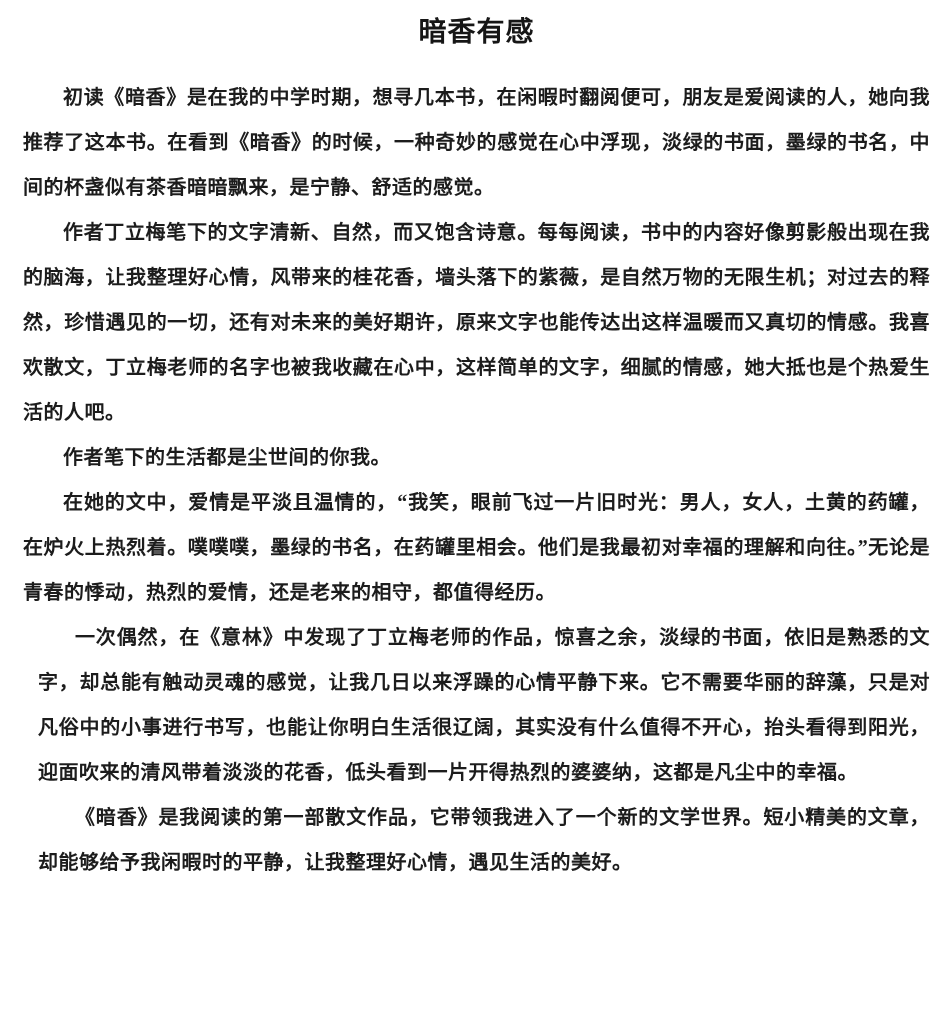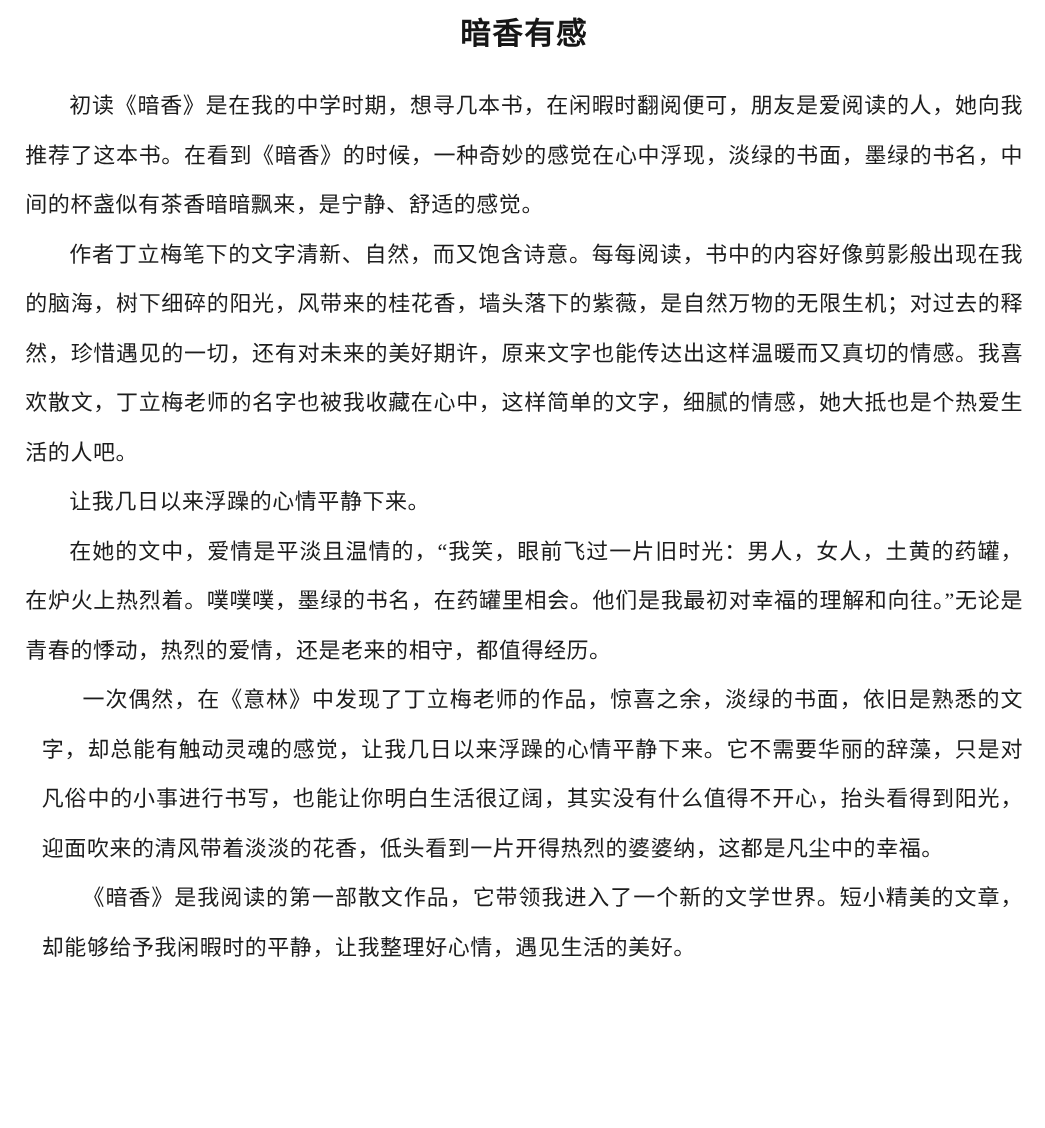--- a/index.html
+++ b/index.html
@@ -39,33 +39,34 @@
     margin: 0;
     padding: 0;
     font-size: 20px;
     line-height: 45px;
     letter-spacing: 0.5px;
     text-align: justify;
     text-align-last: left;
     text-justify: inter-ideograph;
     text-indent: 2em;
     color: #1c1c1c;
+    font-weight: bold;
   }
   
   .doc-body p.extra-indent {
     margin-left: 15px;
     text-indent: 1.85em;
   }
 </style>
 </head>
 <body>
 
 <div class="page">
   <h1 class="doc-title">暗香有感</h1>
   <div class="doc-body" id="doc-body">
       <p>初读《暗香》是在我的中学时期，想寻几本书，在闲暇时翻阅便可，朋友是爱阅读的人，她向我推荐了这本书。在看到《暗香》的时候，一种奇妙的感觉在心中浮现，淡绿的书面，墨绿的书名，中间的杯盏似有茶香暗暗飘来，是宁静、舒适的感觉。</p>
-      <p>作者丁立梅笔下的文字清新、自然，而又饱含诗意。每每阅读，书中的内容好像剪影般出现在我的脑海，树下细碎的阳光，风带来的桂花香，墙头落下的紫薇，是自然万物的无限生机；对过去的释然，珍惜遇见的一切，还有对未来的美好期许，原来文字也能传达出这样温暖而又真切的情感。我喜欢散文，丁立梅老师的名字也被我收藏在心中，这样简单的文字，细腻的情感，她大抵也是个热爱生活的人吧。</p>
-      <p>让我几日以来浮躁的心情平静下来。</p>
+      <p>作者丁立梅笔下的文字清新、自然，而又饱含诗意。每每阅读，书中的内容好像剪影般出现在我的脑海，让我整理好心情，风带来的桂花香，墙头落下的紫薇，是自然万物的无限生机；对过去的释然，珍惜遇见的一切，还有对未来的美好期许，原来文字也能传达出这样温暖而又真切的情感。我喜欢散文，丁立梅老师的名字也被我收藏在心中，这样简单的文字，细腻的情感，她大抵也是个热爱生活的人吧。</p>
+      <p>作者笔下的生活都是尘世间的你我。</p>
       <p>在她的文中，爱情是平淡且温情的，“我笑，眼前飞过一片旧时光：男人，女人，土黄的药罐，在炉火上热烈着。噗噗噗，墨绿的书名，在药罐里相会。他们是我最初对幸福的理解和向往。”无论是青春的悸动，热烈的爱情，还是老来的相守，都值得经历。</p>
       <p class="extra-indent">一次偶然，在《意林》中发现了丁立梅老师的作品，惊喜之余，淡绿的书面，依旧是熟悉的文字，却总能有触动灵魂的感觉，让我几日以来浮躁的心情平静下来。它不需要华丽的辞藻，只是对凡俗中的小事进行书写，也能让你明白生活很辽阔，其实没有什么值得不开心，抬头看得到阳光，迎面吹来的清风带着淡淡的花香，低头看到一片开得热烈的婆婆纳，这都是凡尘中的幸福。</p>
       <p class="extra-indent">《暗香》是我阅读的第一部散文作品，它带领我进入了一个新的文学世界。短小精美的文章，却能够给予我闲暇时的平静，让我整理好心情，遇见生活的美好。</p>
     </div>
 </div>
 
 </body></html>

